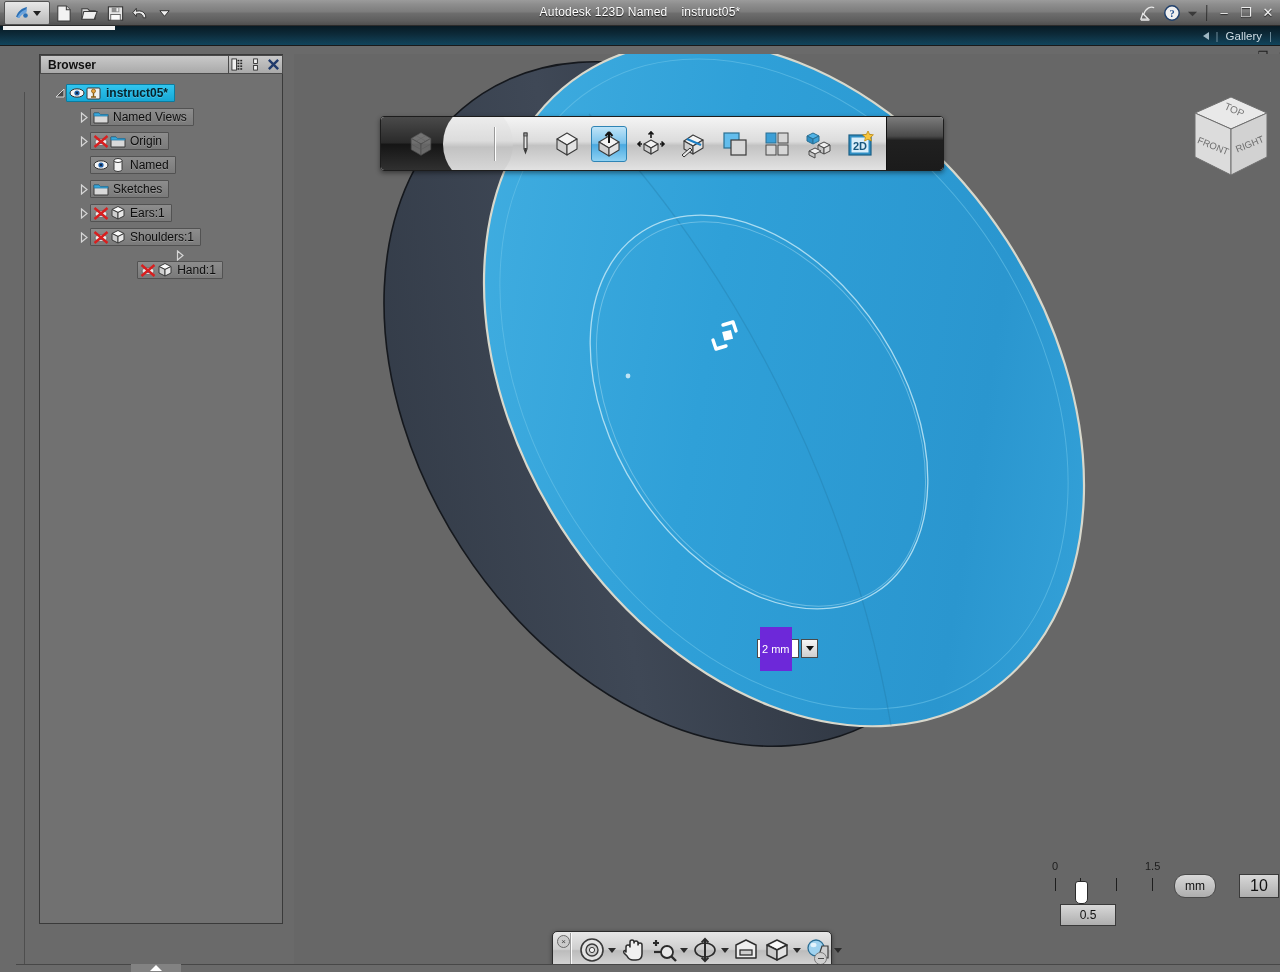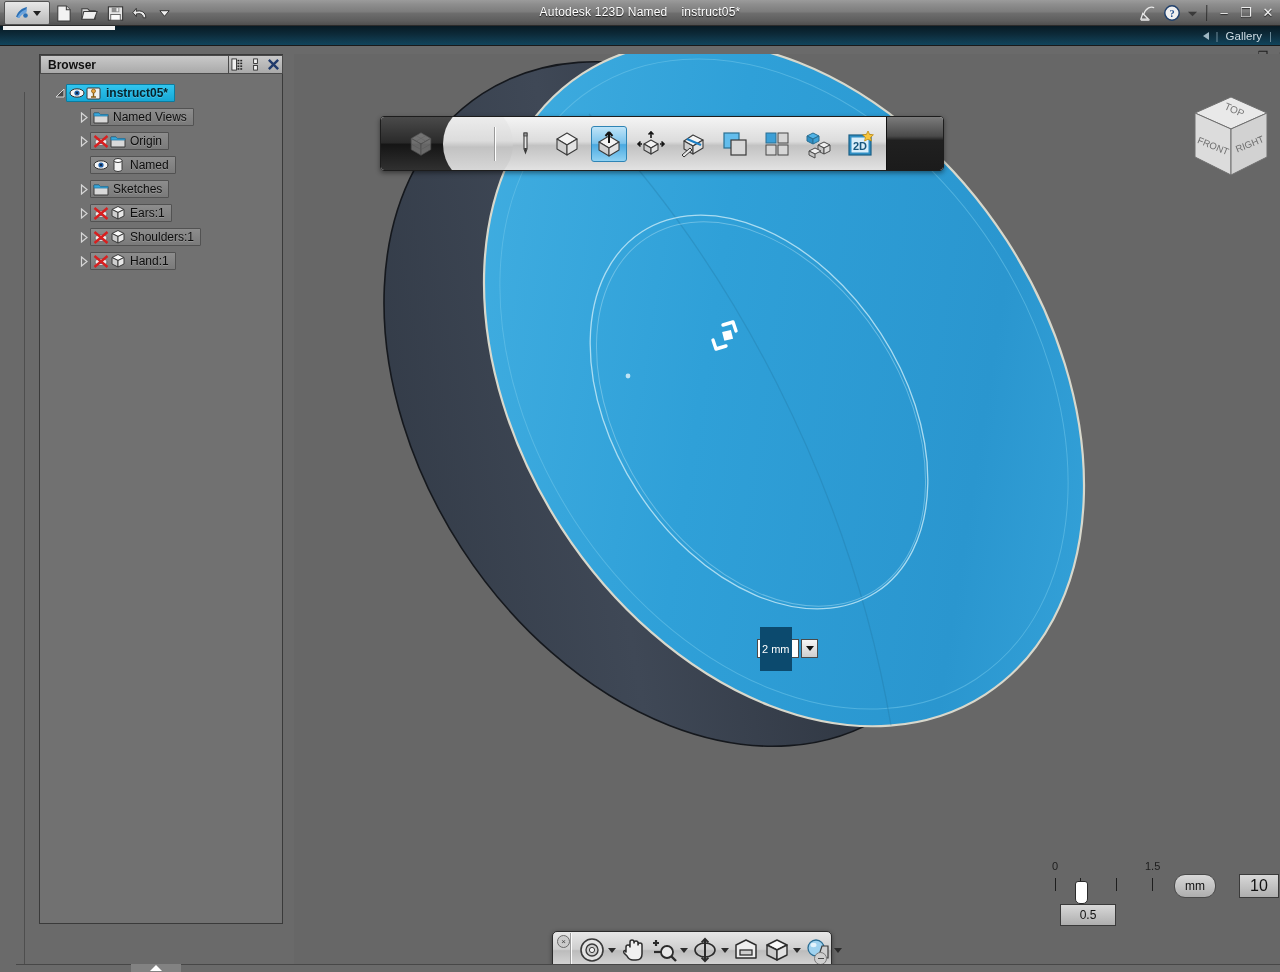--- a/index.html
+++ b/index.html
@@ -296,21 +296,21 @@
     width: 42px;
     background: #ffffff;
     border: 1px solid #4a4a4a;
     display: flex; align-items: center;
     box-sizing: border-box;
     padding: 0 2px;
   }
   .valuebox .vtext {
     font-size: 11px;
     color: #ffffff;
-    background: #0c4a6e;
+    background: #6d28d9;
     padding: 15px 2px;
     line-height: 14px;
     white-space: nowrap;
   }
   .valuebox .vdrop {
     width: 17px;
     margin-left: 2px;
     background: linear-gradient(to bottom, #f6f6f6, #cfcfcf);
     border: 1px solid #4a4a4a;
     display: flex; align-items: center; justify-content: center;
@@ -714,21 +714,21 @@
               <svg viewBox="0 0 16 16" class="nicon">
                 <g stroke="#3a3a3a" stroke-width="1" stroke-linejoin="round">
                   <path d="M8 1.5 L14 4.5 L8 7.5 L2 4.5 Z" fill="#fafafa"></path>
                   <path d="M2 4.5 L8 7.5 L8 14 L2 11 Z" fill="#cfcfcf"></path>
                   <path d="M14 4.5 L8 7.5 L8 14 L14 11 Z" fill="#e8e8e8"></path>
                 </g>
               </svg>
               <span class="nlabel">Shoulders:1</span>
             </div>
           </div>
-          <div class="tree-row" style="padding-left: 38px;">
+          <div class="tree-row" style="padding-left: 38px; flex-direction: column;">
             <span class="expander">
               <svg width="9" height="11" viewBox="0 0 9 11">
                 <path d="M1.5 1 L7 5.5 L1.5 10 Z" fill="none" stroke="#d6d6d6" stroke-width="1.2"></path>
               </svg>
             </span>
             <div class="node">
               <svg viewBox="0 0 16 16" class="nicon">
                 <ellipse cx="8" cy="9" rx="6" ry="3.4" fill="#ececec" stroke="#5a5a5a" stroke-width=".8"></ellipse>
                 <circle cx="8" cy="9" r="2" fill="#1f5fa8"></circle>
                 <path d="M1.5 3 L14.5 14 M14.5 3 L1.5 14" stroke="#d81f1f" stroke-width="2.4" fill="none"></path>

